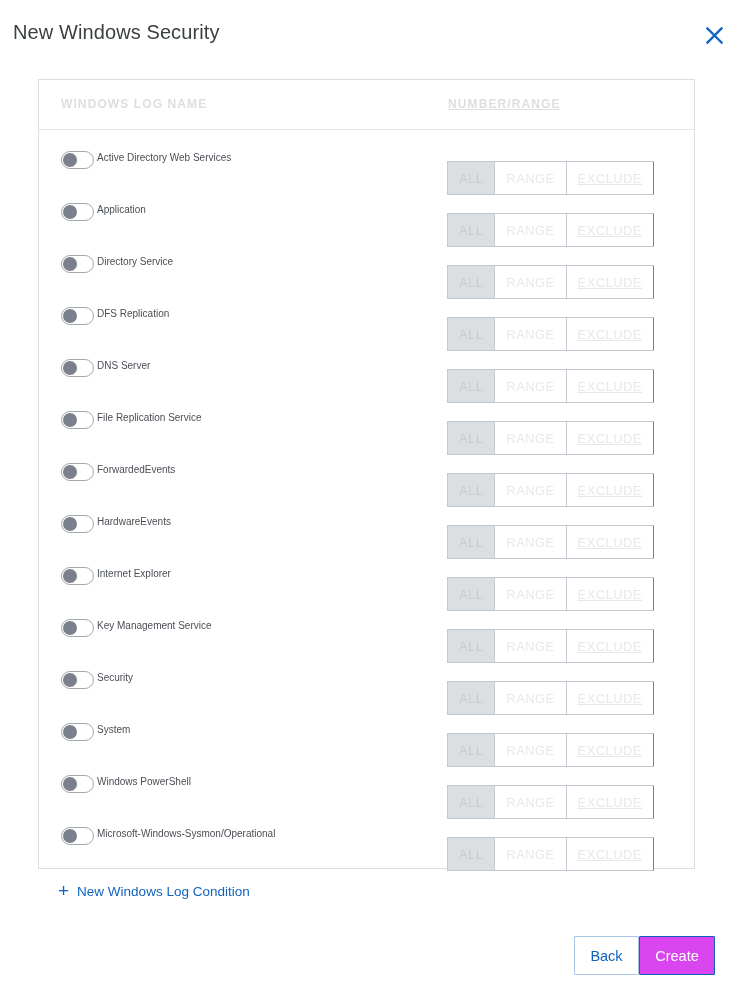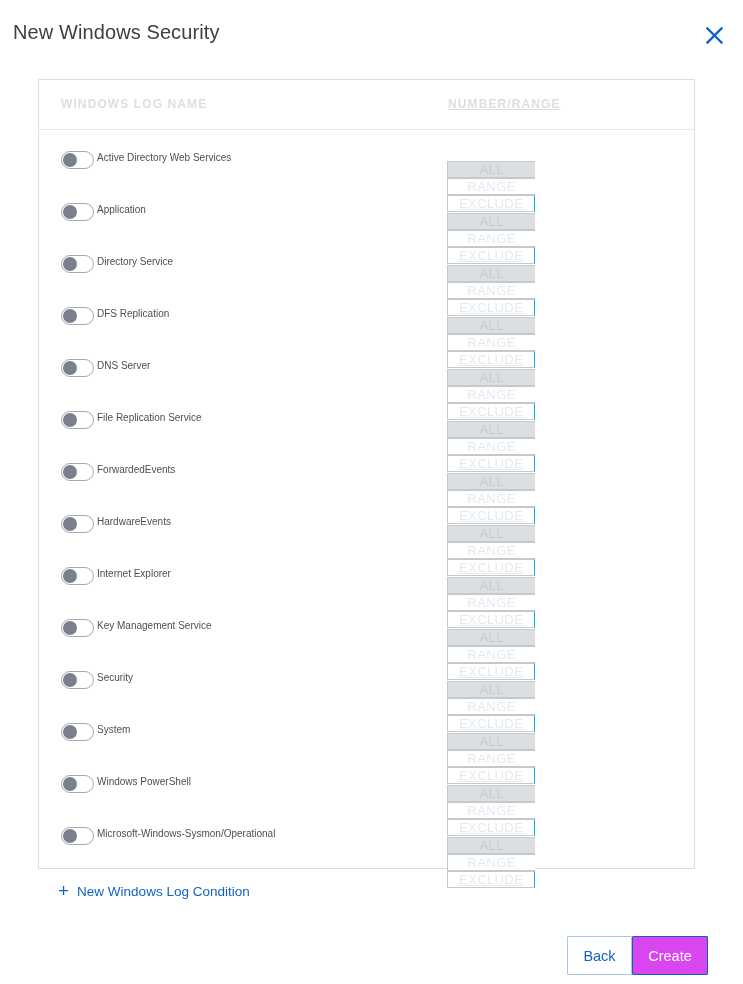--- a/index.html
+++ b/index.html
@@ -107,21 +107,20 @@
     color: #4a4f55;
     white-space: nowrap;
   }
 
   
   .seg-group {
     position: absolute;
     left: 408px; top: 27px;
     display: flex;
     height: 34px;
-    flex-direction: column;
   }
   .seg {
     display: flex;
     align-items: center;
     justify-content: center;
     height: 34px;
     border: 1px solid #c3c9d0;
     border-right: none;
     background: #ffffff;
     font-size: 13px;
@@ -154,21 +153,21 @@
     font-size: 19px;
     line-height: 1;
     font-weight: 400;
     color: #1064c0;
     margin-top: -2px;
   }
 
   
   .footer {
     position: absolute;
-    left: 9px; top: 936px;
+    left: 16px; top: 936px;
     width: 709px;
     height: 40px;
     text-decoration: underline;
   }
   .btn {
     position: absolute;
     top: 0;
     height: 39px;
     font-size: 14.5px;
     font-family: "Liberation Sans", sans-serif;

